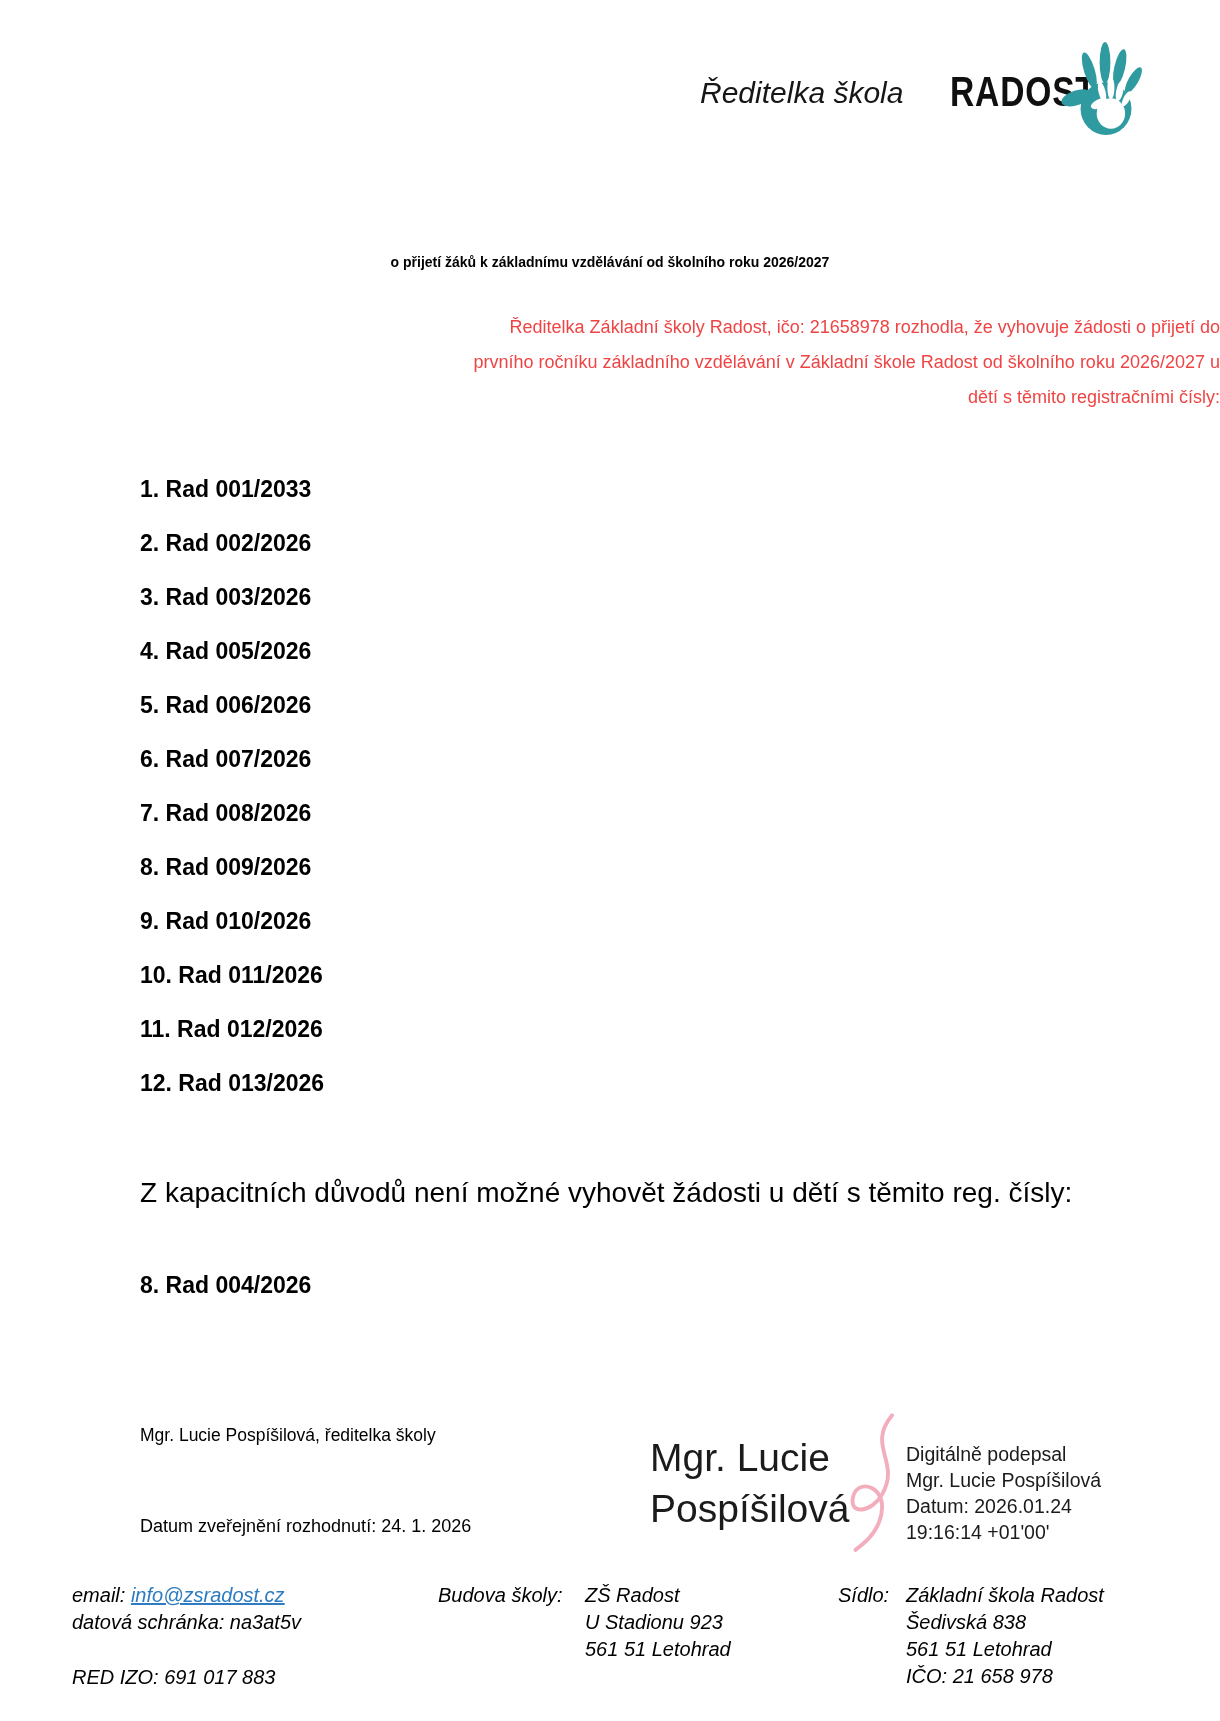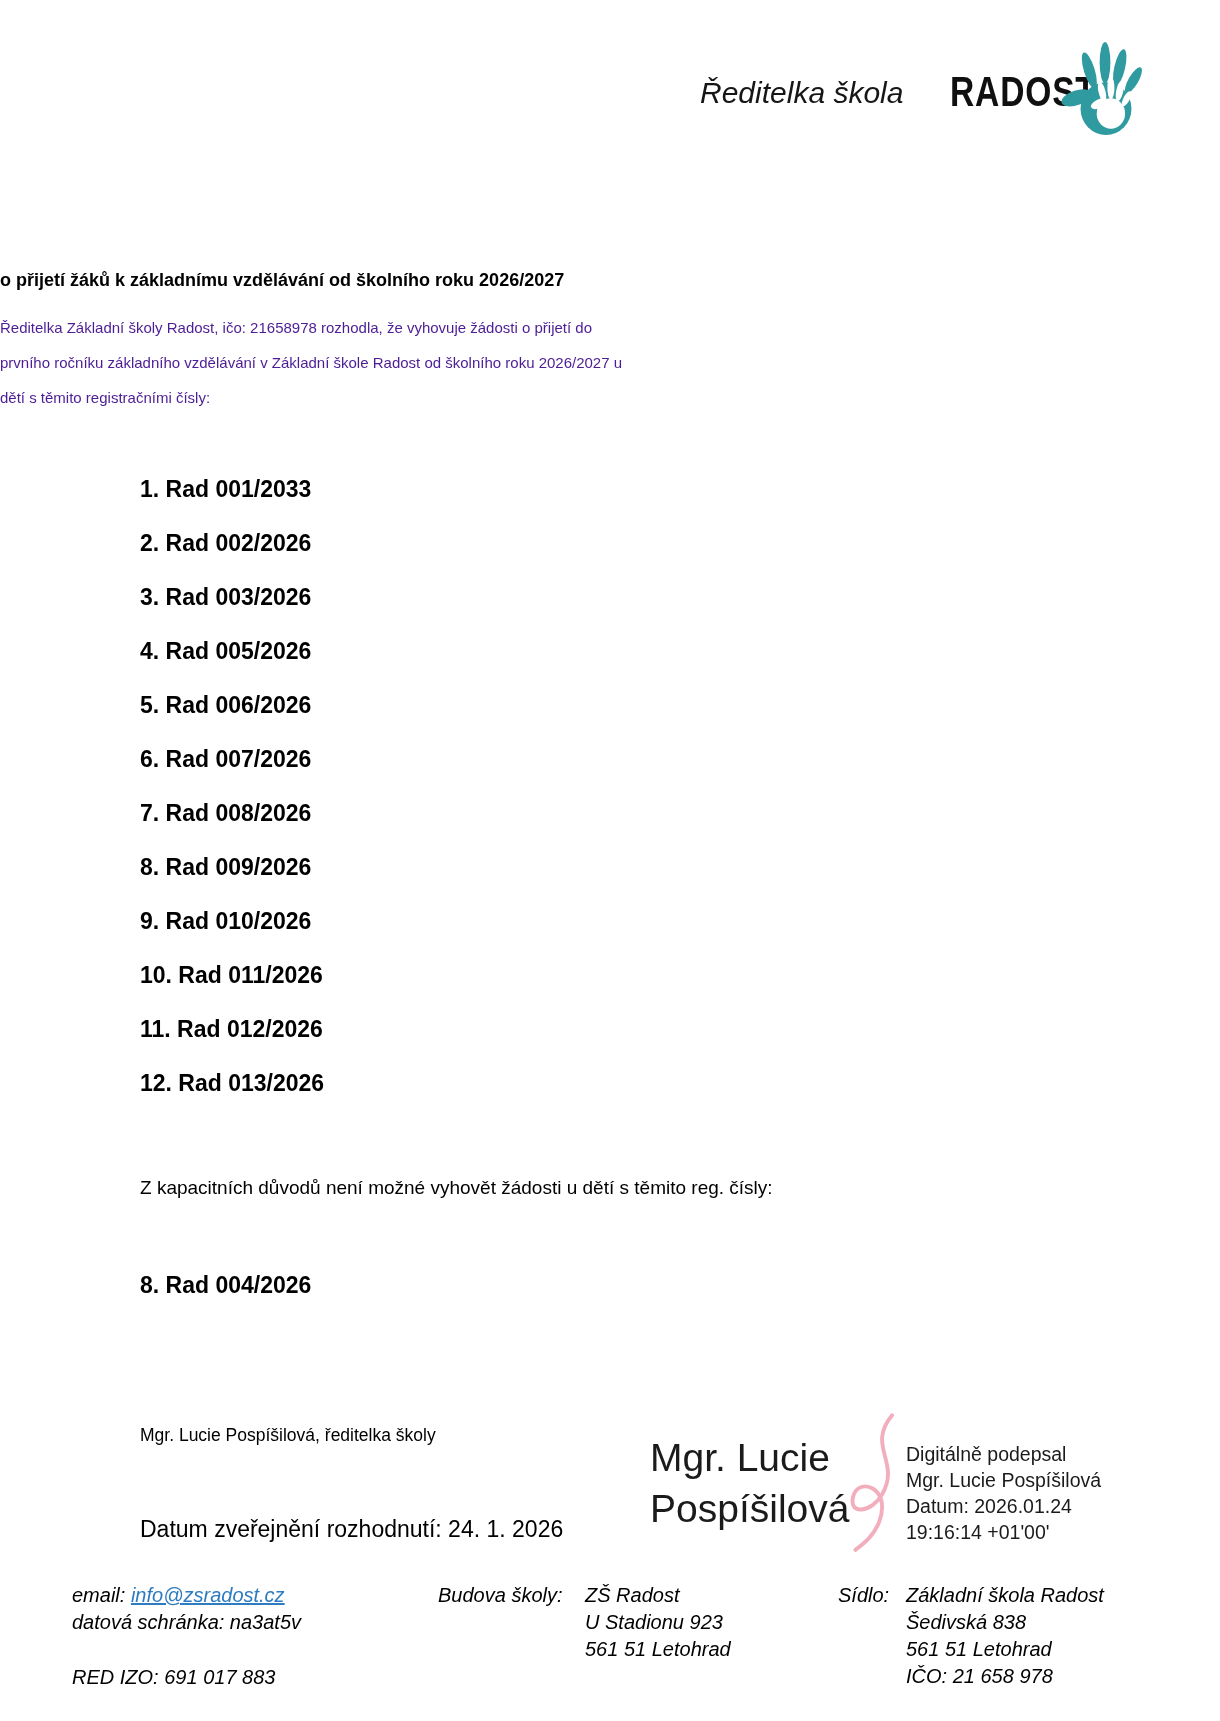--- a/index.html
+++ b/index.html
@@ -28,46 +28,46 @@
 
   
   .doc-title {
     position: absolute; top: 208px; left: 0; width: 100%;
     text-align: center; font-size: 26px; font-weight: bold; color: #000;
   }
   .doc-title span {
     display: inline-block; border-bottom: 3px solid #000; padding-bottom: 3px;
   }
   .doc-subtitle {
-    position: absolute; top: 270px; left: 0; width: 100%;
-    font-size: 18px; font-weight: bold; color: #000;
+    position: absolute; top: 254px; left: 0; width: 100%;
+    text-align: center; font-size: 14px; font-weight: bold; color: #000;
   }
   .intro {
     position: absolute; top: 310px; left: 0; width: 100%;
-    text-align: left; font-size: 15px; line-height: 35px; color: #4c1d95;
+    text-align: right; font-size: 18px; line-height: 35px; color: #ef4444;
   }
 
   
   .accepted-list { position: absolute; top: 476px; left: 140px; }
   .accepted-list .list-item { height: 54px; font-size: 23px; font-weight: bold; color: #000; }
   .rejected-intro {
     position: absolute; top: 1177px; left: 140px;
-    font-size: 19px; color: #000;
+    font-size: 28px; color: #000;
   }
   .rejected-list { position: absolute; top: 1272px; left: 140px; }
   .rejected-list .list-item { height: 54px; font-size: 23px; font-weight: bold; color: #000; }
 
   
   .signer-line {
     position: absolute; top: 1425px; left: 140px;
     font-size: 17.5px; color: #000;
   }
   .date-line {
     position: absolute; top: 1516px; left: 140px;
-    font-size: 23px; color: #000;
+    font-size: 18px; color: #000;
   }
   .digital-name {
     position: absolute; top: 1432px; left: 650px;
     font-size: 39px; line-height: 51px; color: #1b1b1b; white-space: nowrap;
   }
   .flourish { position: absolute; top: 1412px; left: 843px; width: 68px; height: 140px; }
   .digital-details {
     position: absolute; top: 1441px; left: 906px;
     font-size: 19.5px; line-height: 26px; color: #1b1b1b; white-space: nowrap;
   }

